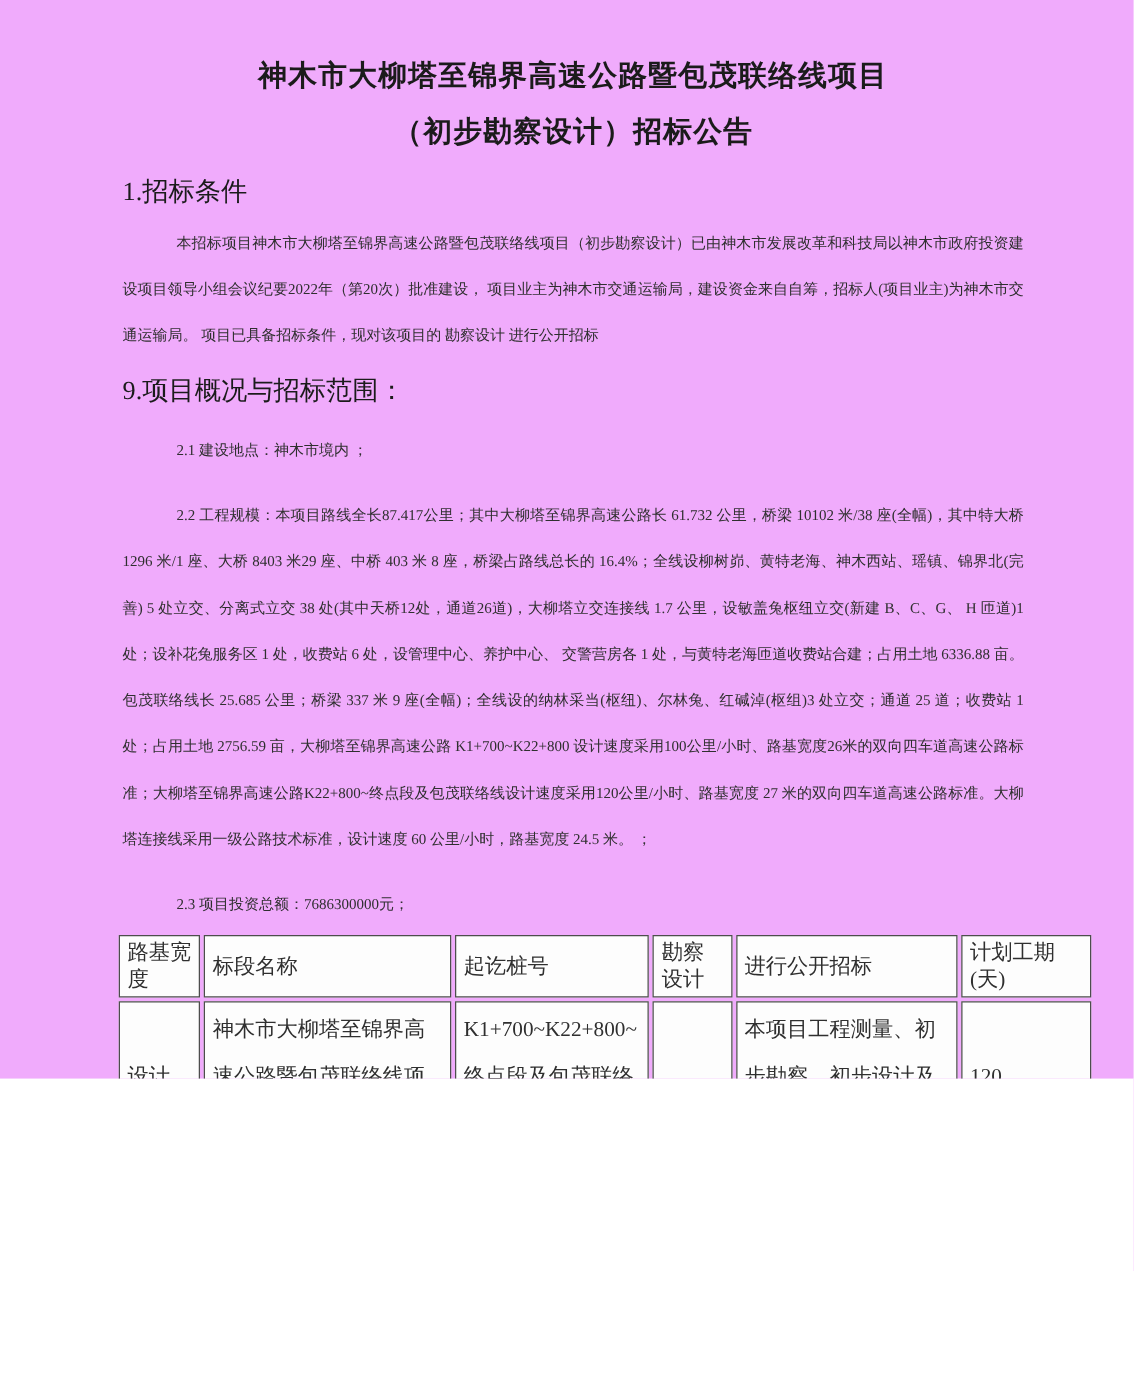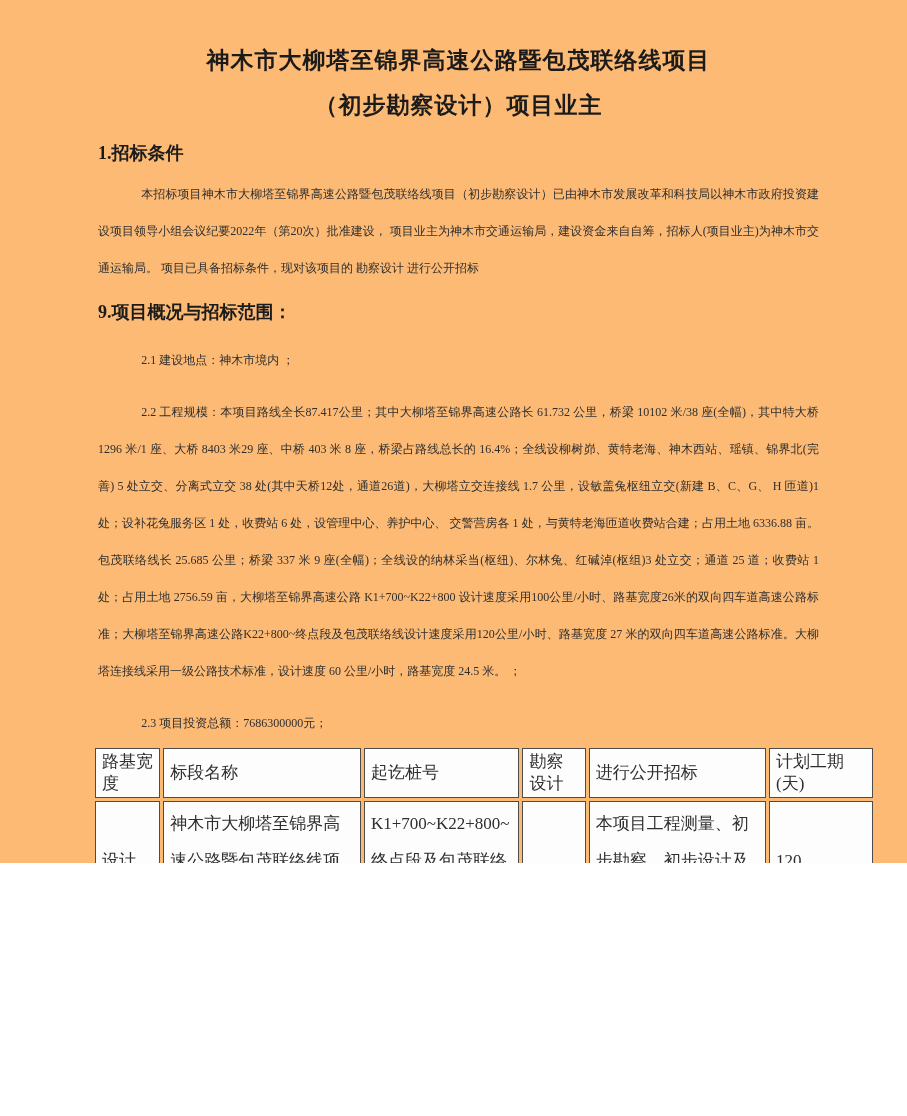--- a/index.html
+++ b/index.html
@@ -1,37 +1,37 @@
 <!DOCTYPE html>
 <html><head>
 <meta charset="utf-8">
 <style>
   html, body { margin: 0; padding: 0; background: #ffffff; }
   .page {
     position: relative;
     width: 907px;
     height: 863px;
     box-sizing: border-box;
-    background: #fdba74;
+    background: #f0abfc;
     font-family: "Liberation Serif", "DejaVu Serif", serif;
     color: #2f2f2f;
     padding: 38px 88px 0 98px;
     overflow: hidden;
   }
   .title-block { text-align: center; margin-bottom: 8px; }
   .doc-title {
     font-size: 23px;
     font-weight: bold;
     color: #1b1b1b;
     line-height: 45px;
     letter-spacing: 1px;
   }
   .sec-heading {
-    font-size: 18px;
-    font-weight: bold;
+    font-size: 21px;
+    font-weight: normal;
     color: #1b1b1b;
     margin: 10px 0 8px 0;
     line-height: 30px;
   }
   .body-par {
     font-size: 12px;
     line-height: 37px;
     text-align: justify;
     text-indent: 3.6em;
     margin: 0;
@@ -63,21 +63,21 @@
   .col-work  { width: 174px; }
   .col-days  { width: 102px; }
 </style>
 </head>
 <body>
 
 <div class="page">
 
   <div class="title-block">
     <div class="doc-title">神木市大柳塔至锦界高速公路暨包茂联络线项目</div>
-    <div class="doc-title">（初步勘察设计）项目业主</div>
+    <div class="doc-title">（初步勘察设计）招标公告</div>
   </div>
 
   <div class="sec-heading">1.招标条件</div>
 
   <p class="body-par">本招标项目神木市大柳塔至锦界高速公路暨包茂联络线项目（初步勘察设计）已由神木市发展改革和科技局以神木市政府投资建设项目领导小组会议纪要2022年（第20次）批准建设， 项目业主为神木市交通运输局，建设资金来自自筹，招标人(项目业主)为神木市交通运输局。 项目已具备招标条件，现对该项目的 勘察设计 进行公开招标</p>
 
   <div class="sec-heading">9.项目概况与招标范围：</div>
 
   <p class="body-par clause">2.1 建设地点：神木市境内 ；</p>
   <p class="body-par clause">2.2 工程规模：本项目路线全长87.417公里；其中大柳塔至锦界高速公路长 61.732 公里，桥梁 10102 米/38 座(全幅)，其中特大桥1296 米/1 座、大桥 8403 米29 座、中桥 403 米 8 座，桥梁占路线总长的 16.4%；全线设柳树峁、黄特老海、神木西站、瑶镇、锦界北(完善) 5 处立交、分离式立交 38 处(其中天桥12处，通道26道)，大柳塔立交连接线 1.7 公里，设敏盖兔枢纽立交(新建 B、C、G、 H 匝道)1 处；设补花兔服务区 1 处，收费站 6 处，设管理中心、养护中心、 交警营房各 1 处，与黄特老海匝道收费站合建；占用土地 6336.88 亩。 包茂联络线长 25.685 公里；桥梁 337 米 9 座(全幅)；全线设的纳林采当(枢纽)、尔林兔、红碱淖(枢组)3 处立交；通道 25 道；收费站 1 处；占用土地 2756.59 亩，大柳塔至锦界高速公路 K1+700~K22+800 设计速度采用100公里/小时、路基宽度26米的双向四车道高速公路标准；大柳塔至锦界高速公路K22+800~终点段及包茂联络线设计速度采用120公里/小时、路基宽度 27 米的双向四车道高速公路标准。大柳塔连接线采用一级公路技术标准，设计速度 60 公里/小时，路基宽度 24.5 米。 ；</p>

